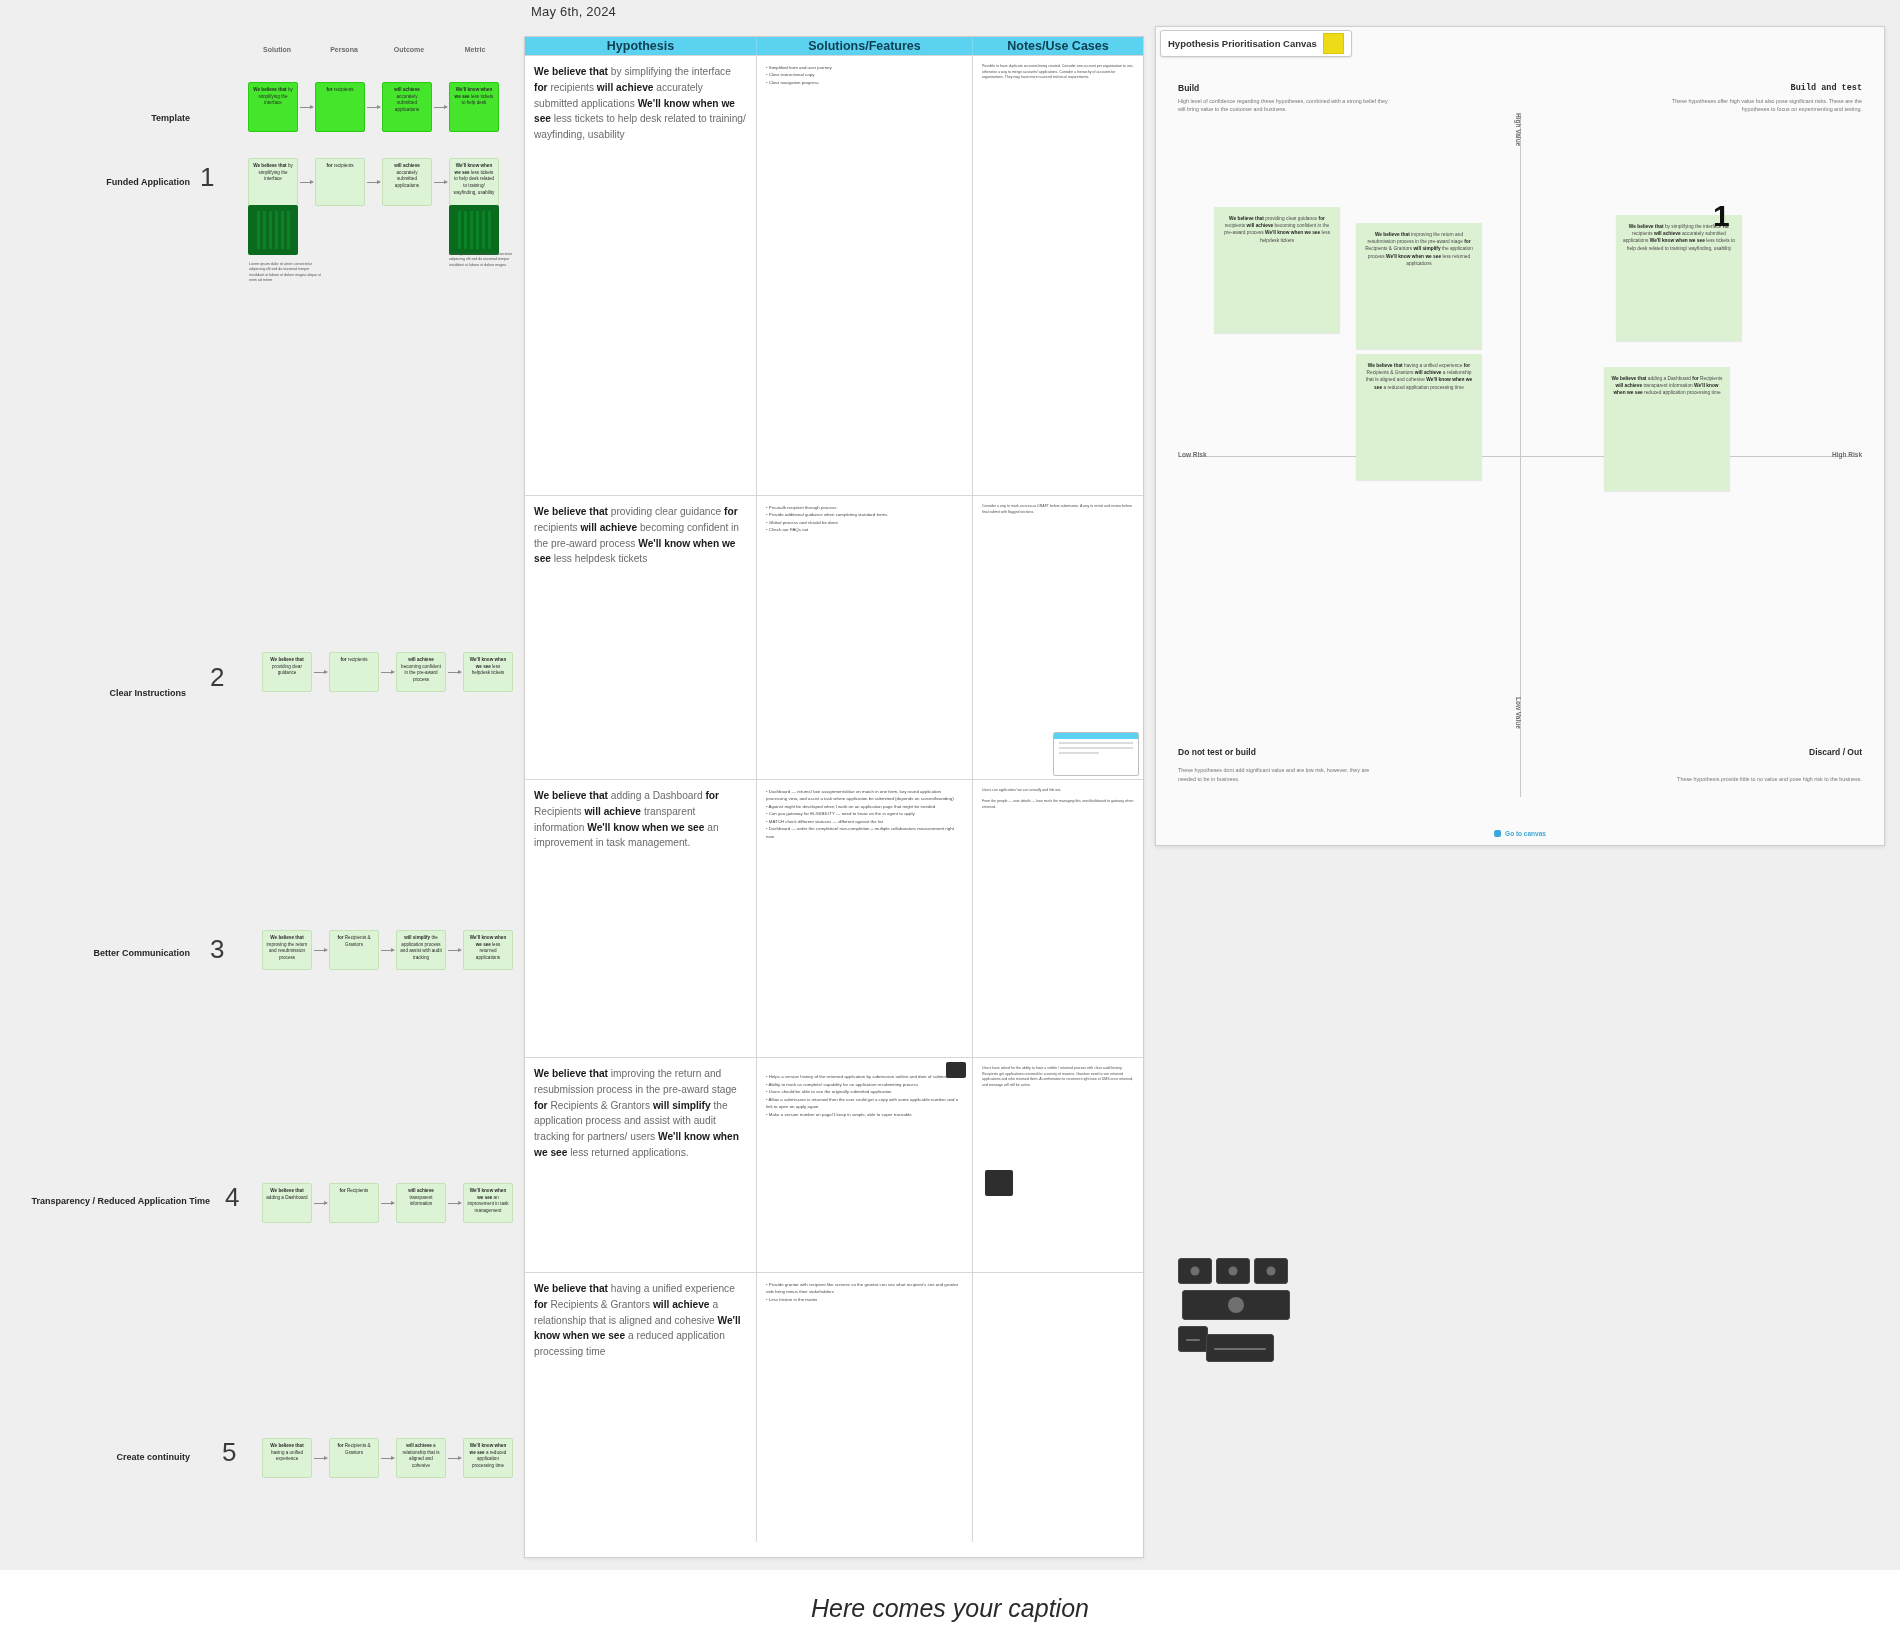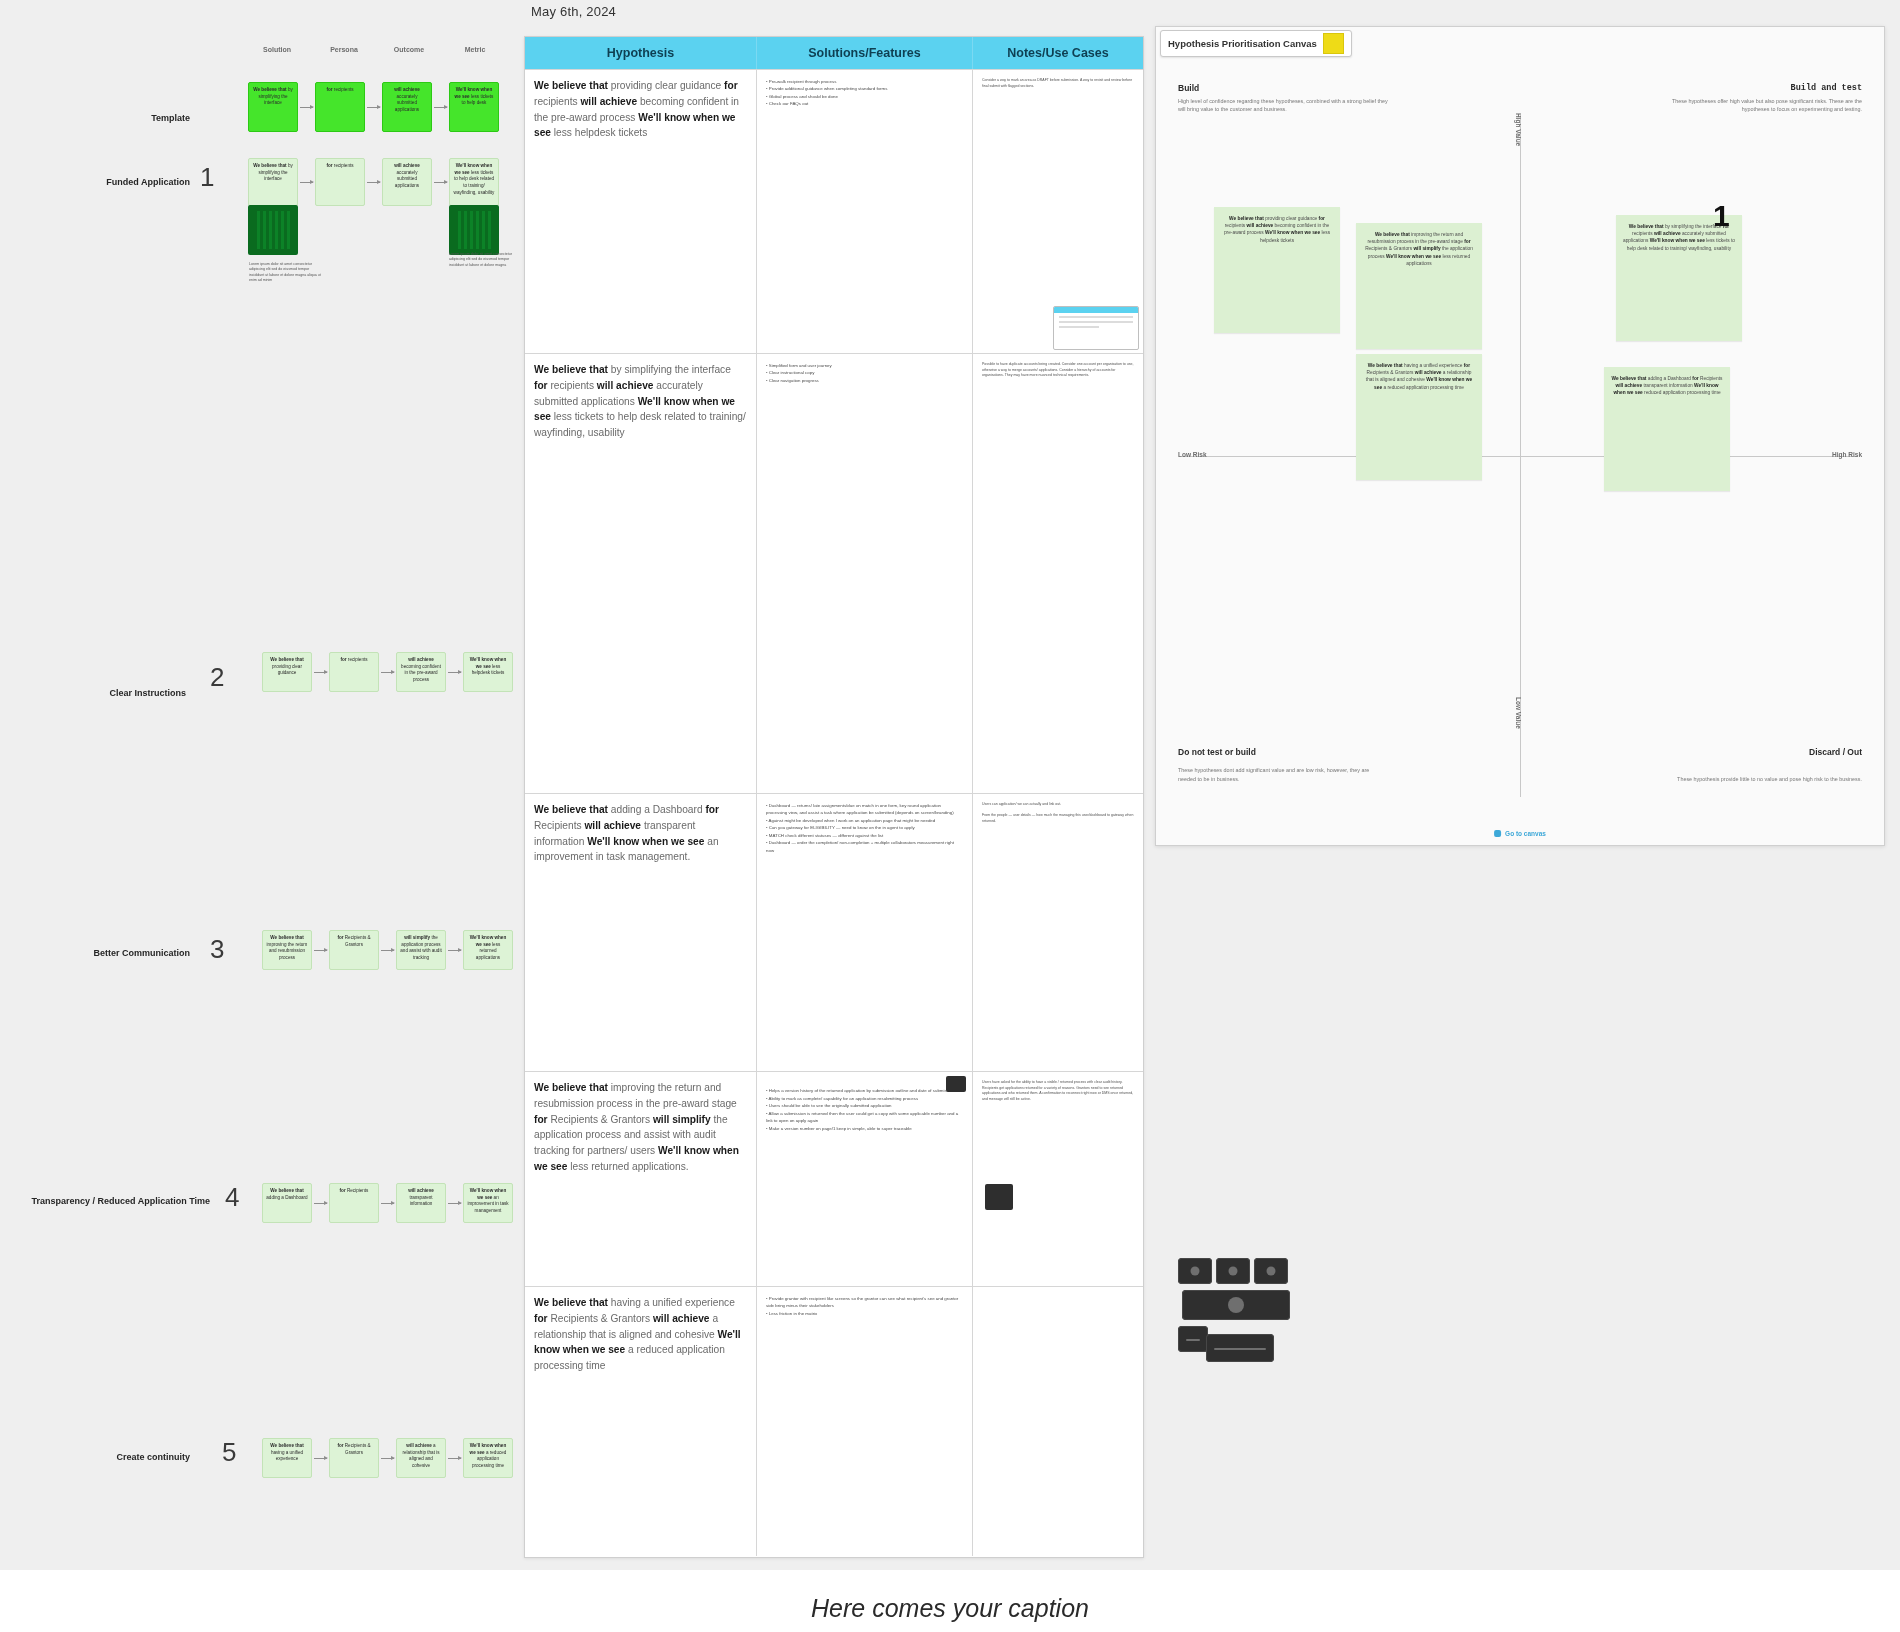--- a/index.html
+++ b/index.html
@@ -65,21 +65,21 @@
     position:absolute;font-size:3.6px;line-height:1.5;color:#555;
     overflow:hidden;
   }
 
   
   .tbl{
     position:absolute;left:524px;top:36px;width:620px;height:1522px;
     background:#fff;border:1px solid #cfcfcf;box-sizing:border-box;
     box-shadow:0 1px 3px rgba(0,0,0,.08);
   }
-  .thead{display:flex;height:32px;background:#5bd2f0;}
+  .thead{display:flex;height:18px;background:#5bd2f0;}
   .th{
     display:flex;align-items:center;justify-content:center;
     font-size:12.5px;font-weight:bold;color:#0e3f52;
     box-sizing:border-box;border-right:1px solid #7bd9f2;
   }
   .th:last-child{border-right:none;}
   .col1{width:232px;}
   .col2{width:216px;}
   .col3{width:170px;}
   .trow{display:flex;border-top:1px solid #d6d6d6;box-sizing:border-box;}
@@ -313,49 +313,49 @@
     </div>
   </div>
 
   <div class="tbl">
     <div class="thead">
       <div class="th col1">Hypothesis</div>
       <div class="th col2">Solutions/Features</div>
       <div class="th col3">Notes/Use Cases</div>
     </div>
 
+    <div class="trow" style="height:440px;">
+      <div class="td col1 hyp">
+        <b>We believe that</b><span> by simplifying the interface </span><b>for</b><span> recipients </span><b>will achieve</b><span> accurately submitted applications </span><b>We'll know when we see</b><span> less tickets to help desk related to training/ wayfinding, usability</span>
+      </div>
+      <div class="td col2 sol" style="white-space:pre-line;">• Simplified form and user journey
+• Clear instructional copy
+• Clear navigation progress</div>
+      <div class="td col3 notes">Possible to have duplicate accounts being created. Consider one account per organisation to use, otherwise a way to merge accounts/ applications. Consider a hierarchy of accounts for organisations. They may have more nuanced technical requirements.</div>
+    </div>
+
     <div class="trow" style="height:284px;position:relative;">
       <div class="td col1 hyp">
         <b>We believe that</b><span> providing clear guidance </span><b>for</b><span> recipients </span><b>will achieve</b><span> becoming confident in the pre-award process </span><b>We'll know when we see</b><span> less helpdesk tickets</span>
       </div>
       <div class="td col2 sol" style="white-space:pre-line;">• Pre-walk recipient through process
 • Provide additional guidance when completing standard forms
 • Global process and should be done
 • Check our FAQs out</div>
       <div class="td col3 notes" style="position:relative;">
         <span>Consider a way to mark an area as DRAFT before submission. A way to revisit and review before final submit with flagged sections.</span>
         <span class="screenshot-thumb">
           <span class="bar" style="display:block;"></span>
           <span class="ln" style="display:block;"></span>
           <span class="ln" style="display:block;"></span>
           <span class="ln" style="display:block;width:40px;"></span>
         </span>
       </div>
     </div>
 
-    <div class="trow" style="height:440px;">
-      <div class="td col1 hyp">
-        <b>We believe that</b><span> by simplifying the interface </span><b>for</b><span> recipients </span><b>will achieve</b><span> accurately submitted applications </span><b>We'll know when we see</b><span> less tickets to help desk related to training/ wayfinding, usability</span>
-      </div>
-      <div class="td col2 sol" style="white-space:pre-line;">• Simplified form and user journey
-• Clear instructional copy
-• Clear navigation progress</div>
-      <div class="td col3 notes">Possible to have duplicate accounts being created. Consider one account per organisation to use, otherwise a way to merge accounts/ applications. Consider a hierarchy of accounts for organisations. They may have more nuanced technical requirements.</div>
-    </div>
-
     <div class="trow" style="height:278px;">
       <div class="td col1 hyp">
         <b>We believe that</b><span> adding a Dashboard </span><b>for</b><span> Recipients </span><b>will achieve</b><span> transparent information </span><b>We'll know when we see</b><span> an improvement in task management.</span>
       </div>
       <div class="td col2 sol" style="white-space:pre-line;">• Dashboard — returns/ late assignments/due on match in one form, key round application processing view, and assist a task where application be submitted (depends on screen/branding)
 • Against might be developed when I work on an application page that might be needed
 • Can you gateway for ELIGIBILITY — need to know on the in agent to apply
 • MATCH check different statuses — different against the list
 • Dashboard — order the completion/ non-completion + multiple collaborators measurement right now</div>
       <div class="td col3 notes" style="white-space:pre-line;">Users can application/ we can actually and link out.

